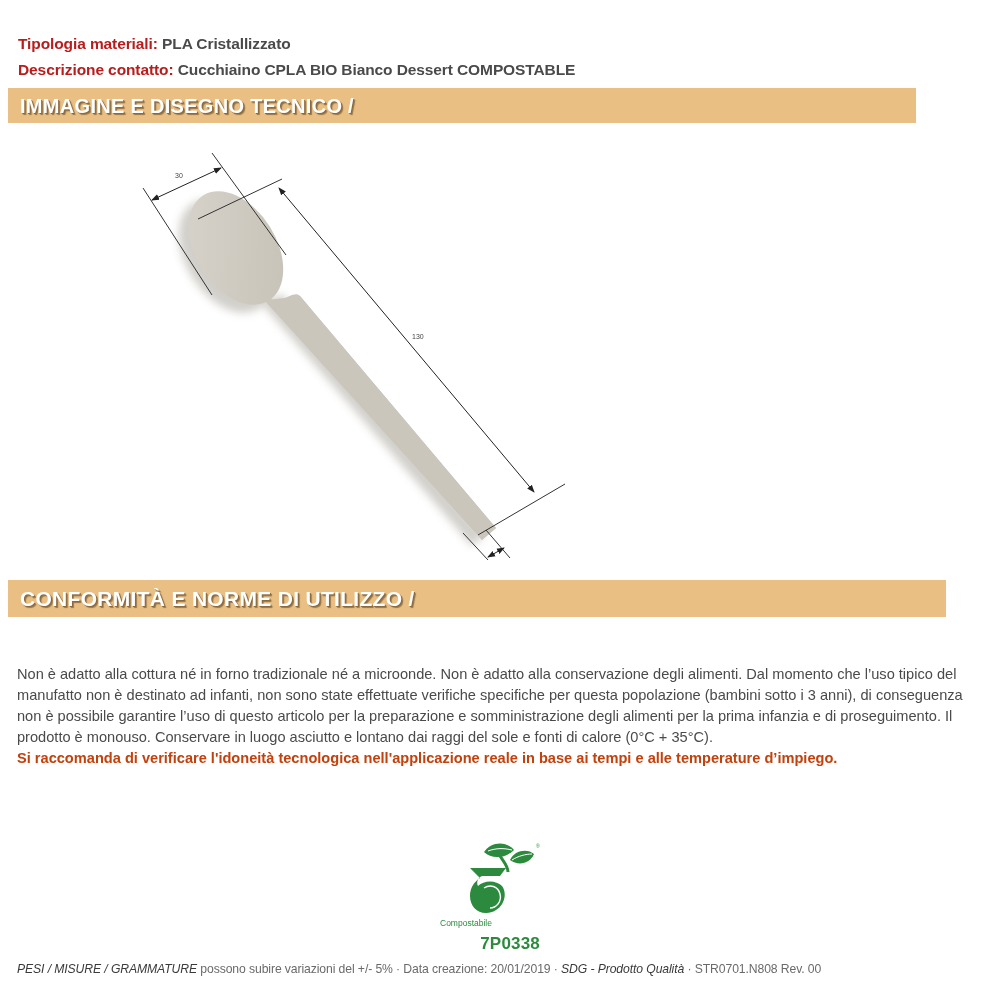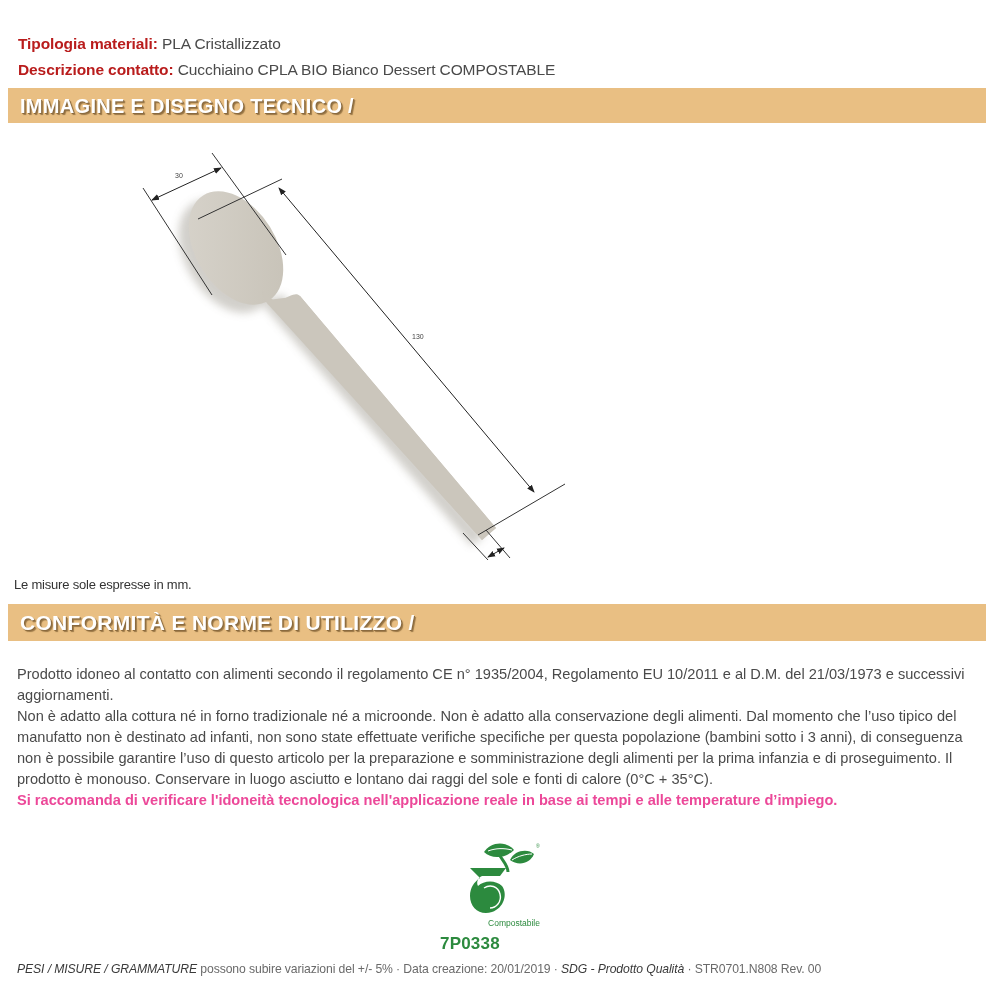--- a/index.html
+++ b/index.html
@@ -21,43 +21,43 @@
       font-size: 15.5px;
       color: #3d3d3d;
       white-space: nowrap;
       letter-spacing: -0.1px;
     }
     .meta-line .lbl {
       font-weight: bold;
       color: #b91c1c;
     }
     .meta-line .val {
-      font-weight: normal;
+      font-weight: bold;
       color: #4a4a4a;
     }
     .section-band {
       position: absolute;
       left: 8px;
-      width: 978px;
+      width: 908px;
       background: #e9bf83;
     }
     .section-band .band-title {
       position: absolute;
       left: 12px;
       top: 50%;
       transform: translateY(-50%);
       color: #ffffff;
       font-weight: bold;
       font-size: 20px;
       letter-spacing: 0.3px;
       text-shadow: 1px 1px 0 #8a6a3f, 2px 2px 1px rgba(90,60,20,0.55);
       white-space: nowrap;
     }
     #band-1 { top: 88px; height: 35px; }
-    #band-2 { top: 604px; height: 37px; }
+    #band-2 { top: 580px; height: 37px; padding-left: 30px; }
     #band-2 .band-title { font-size: 21px; }
 
     .drawing {
       position: absolute;
       left: 120px;
       top: 140px;
       width: 460px;
       height: 430px;
     }
     .note {
@@ -75,44 +75,44 @@
       width: 972px;
       font-size: 14.6px;
       line-height: 21px;
       color: #4a4a4a;
     }
     .body-text p {
       margin: 0;
     }
     .body-text .strong-line {
       font-weight: bold;
-      color: #ec4899;
+      color: #c2410c;
     }
     .logo {
       position: absolute;
       left: 448px;
       top: 838px;
       width: 100px;
       height: 120px;
     }
     .logo-caption {
       position: absolute;
       left: 440px;
       top: 918px;
       width: 100px;
-      text-align: right;
+      text-align: left;
       font-size: 8.5px;
       color: #2c8a3e;
     }
     .logo-code {
       position: absolute;
       left: 440px;
       top: 934px;
       width: 100px;
-      text-align: left;
+      text-align: right;
       font-size: 17px;
       font-weight: bold;
       color: #2c8a3e;
       letter-spacing: 0.2px;
     }
     .footer {
       position: absolute;
       left: 17px;
       top: 962px;
       font-size: 12.2px;
@@ -184,21 +184,20 @@
   </svg>
 </div>
 
 <div class="note">Le misure sole espresse in mm.</div>
 
 <div class="section-band" id="band-2">
   <span class="band-title">CONFORMITÀ E NORME DI UTILIZZO /</span>
 </div>
 
 <div class="body-text">
-  <p>Prodotto idoneo al contatto con alimenti secondo il regolamento CE n° 1935/2004, Regolamento EU 10/2011 e al D.M. del 21/03/1973 e successivi aggiornamenti.</p>
   <p>Non è adatto alla cottura né in forno tradizionale né a microonde. Non è adatto  alla conservazione degli alimenti. Dal momento che l’uso tipico del manufatto non è destinato ad infanti, non sono state  effettuate verifiche specifiche per questa popolazione (bambini sotto i 3 anni), di conseguenza non è possibile garantire l’uso di questo articolo per la preparazione e somministrazione degli alimenti per la prima infanzia e di proseguimento. Il prodotto è monouso. Conservare in luogo asciutto e lontano dai raggi del sole e fonti di calore (0°C + 35°C).</p>
   <p class="strong-line">Si raccomanda di verificare l'idoneità tecnologica nell'applicazione reale in base ai tempi e alle temperature d’impiego.</p>
 </div>
 
 <div class="logo">
   <svg width="100" height="80" viewBox="0 0 100 80" xmlns="http://www.w3.org/2000/svg">
 
     <path d="M36,14 C42,4 58,2 66,12 C58,20 44,22 36,14 Z" fill="#2c8a3e"></path>
     <path d="M40,13 C48,10 56,10 64,12" stroke="#ffffff" stroke-width="1" fill="none"></path>
     <path d="M62,22 C66,12 80,10 86,16 C82,26 70,28 62,22 Z" fill="#2c8a3e"></path>

